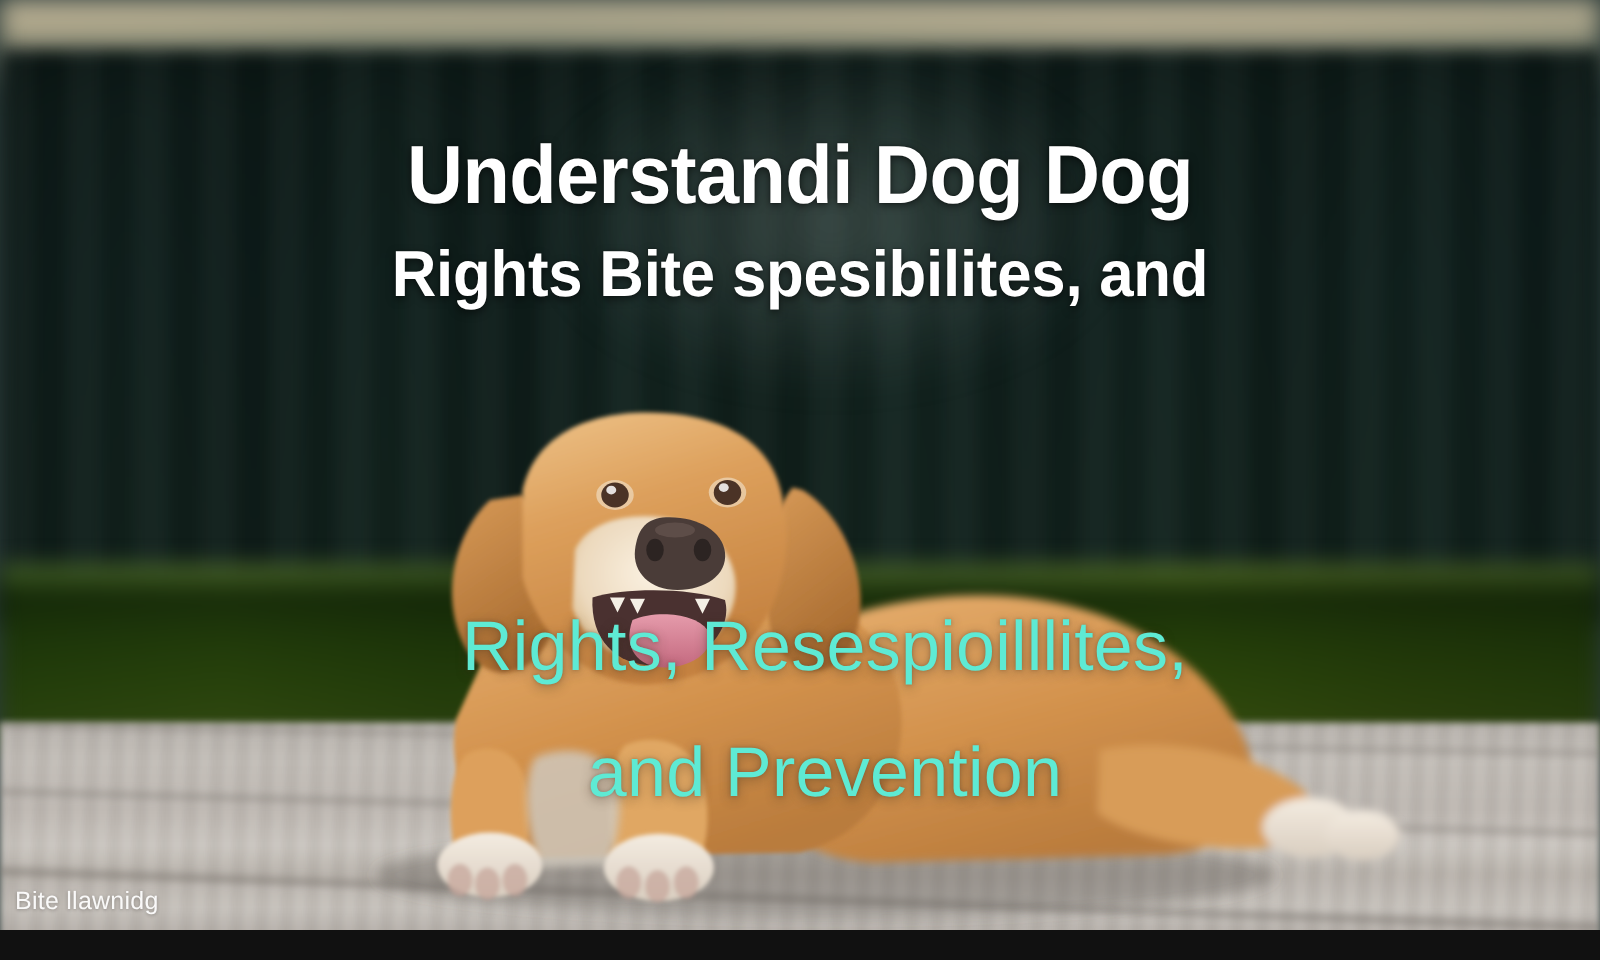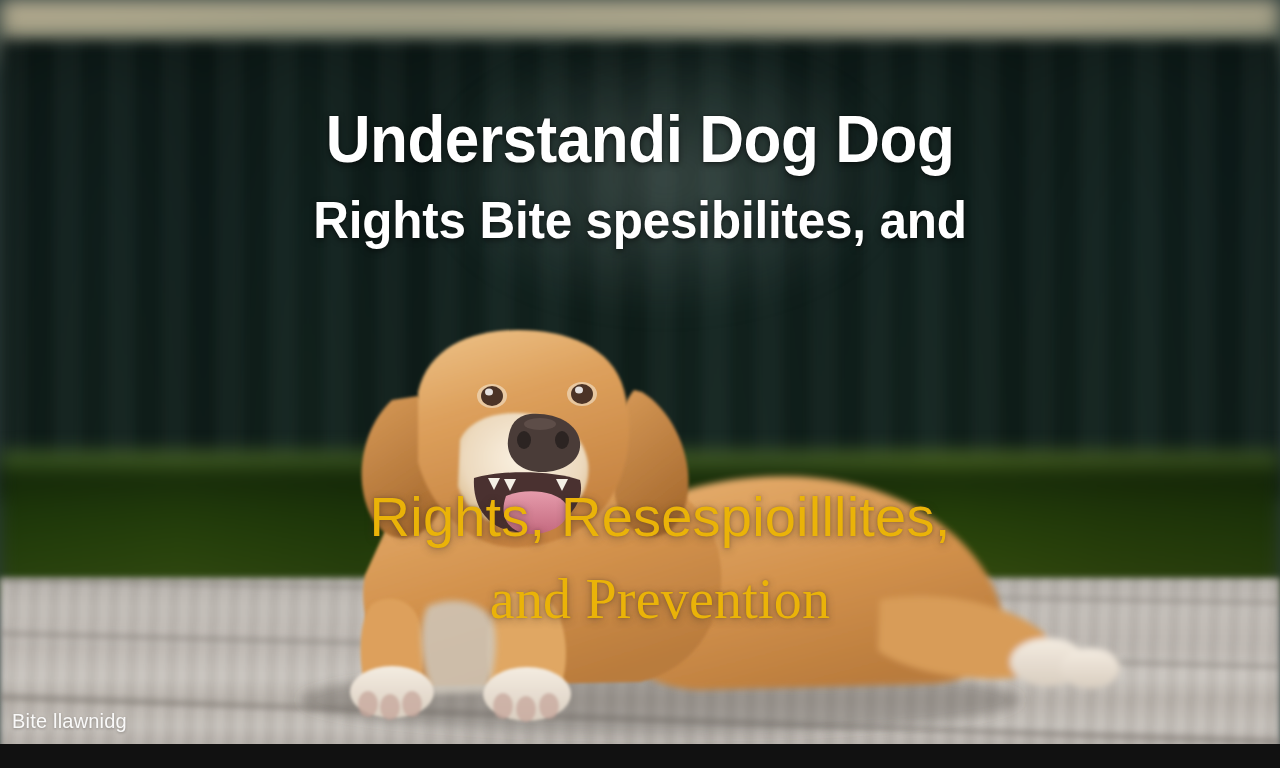--- a/index.html
+++ b/index.html
@@ -133,27 +133,27 @@
     transform: scaleX(0.95);
     text-shadow: 0 2px 7px rgba(0,0,0,0.55), 0 0 2px rgba(0,0,0,0.4);
     white-space: nowrap;
   }
 
   #headline-bottom { top: 488px; }
   .subhead-line {
     font-size: 56px;
     font-weight: normal;
     line-height: 1.02;
-    color: #eab308;
+    color: #5eead4;
     letter-spacing: 0.2px;
     text-shadow: 0 2px 9px rgba(60,45,30,0.45), 0 0 3px rgba(70,55,40,0.35);
     white-space: nowrap;
     padding-left: 40px;
   }
-  .subhead-line + .subhead-line { margin-top: 26px; font-family: Liberation Serif, serif; }
+  .subhead-line + .subhead-line { margin-top: 44px; }
 
   
   #watermark {
     position: absolute;
     left: 12px;
     top: 710px;
     font-size: 20px;
     color: #ffffff;
     opacity: 0.92;
     letter-spacing: 0.2px;

